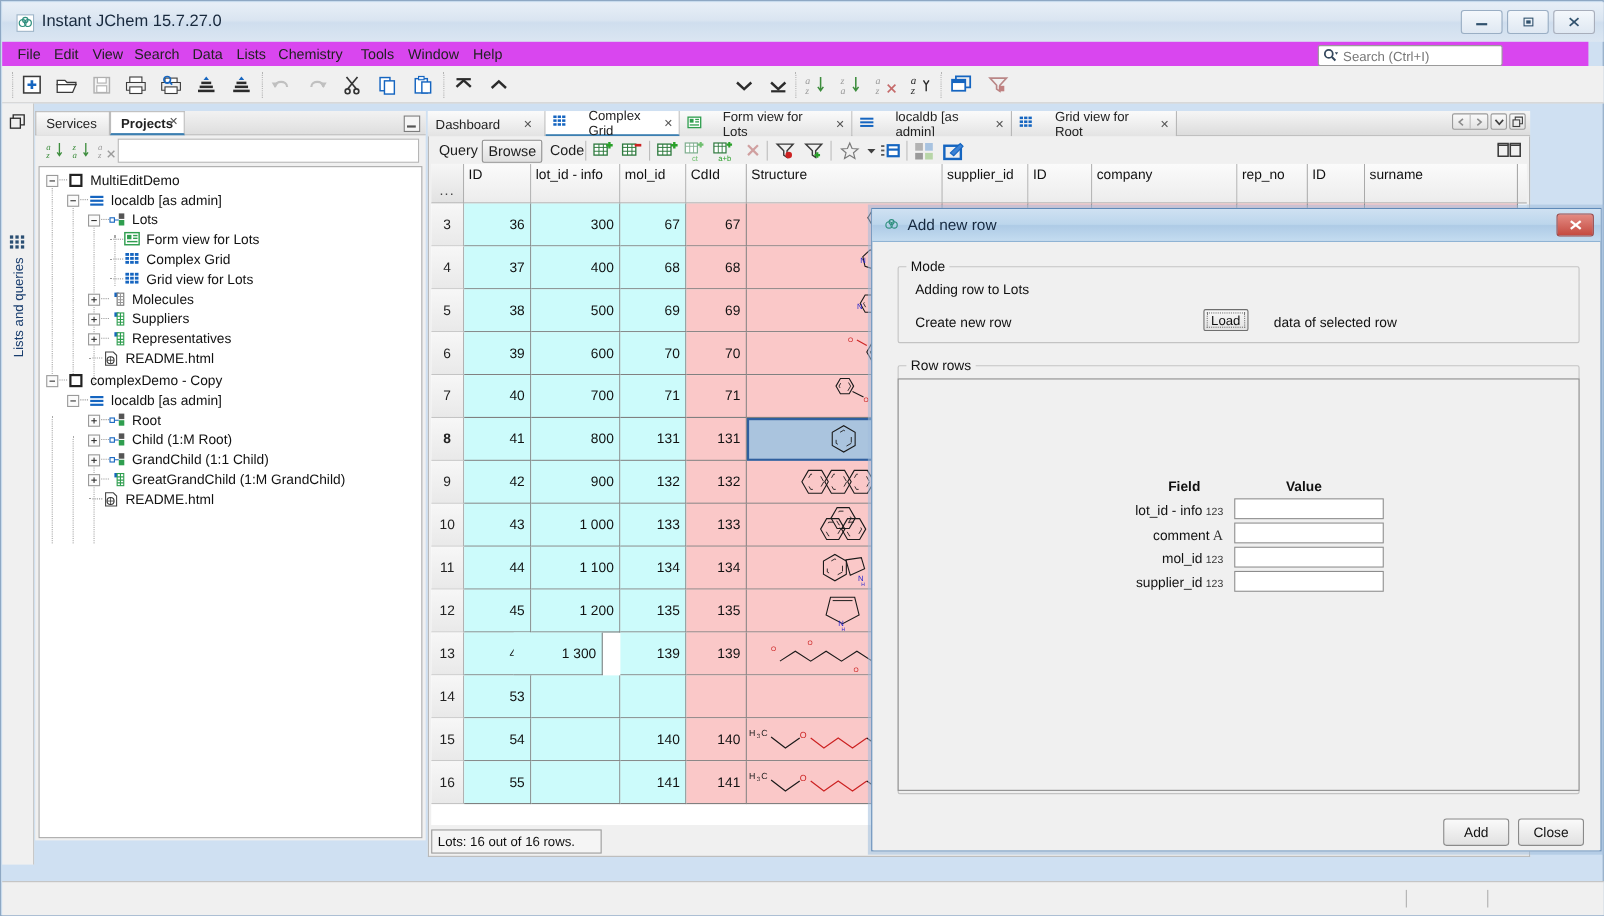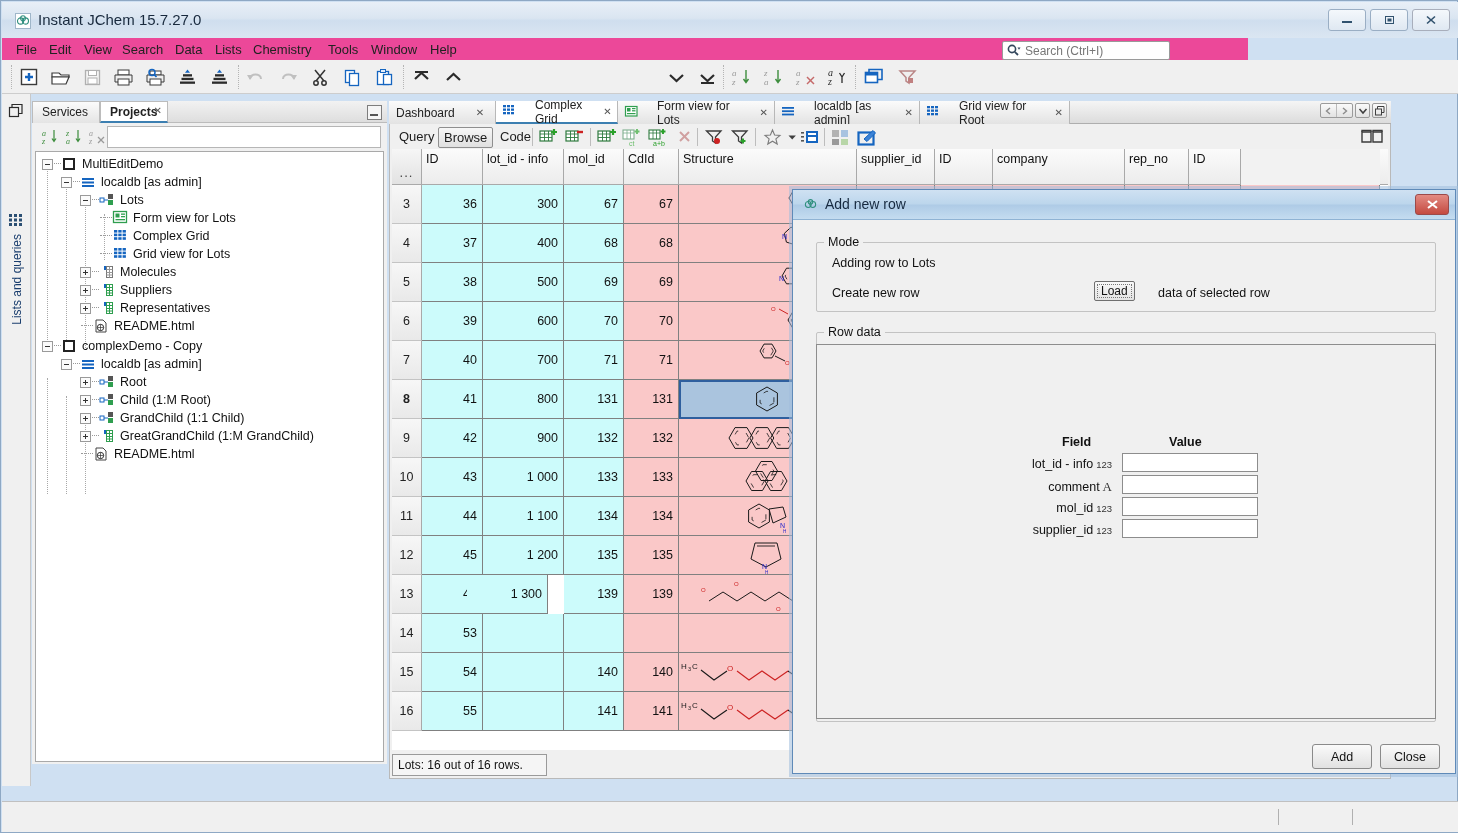--- a/index.html
+++ b/index.html
@@ -35,22 +35,22 @@
     width:38px;height:22px;border:1px solid #9aaec4;border-radius:3px;
     background:linear-gradient(to bottom,#f4f8fc,#dfe8f2);
     display:flex;align-items:center;justify-content:center;
     box-sizing:border-box;
   }
   .wbtn.close{border-color:#a8aebb;}
   .wbtn svg{display:block;}
 
   
   .menubar{
-    position:absolute;left:1px;top:37px;width:1246px;height:22px;
-    background:#ec4899;
+    position:absolute;left:1px;top:37px;width:1442px;height:22px;
+    background:#d946ef;
   }
   .menubar .mi{
     position:absolute;top:3px;font-size:13px;color:#222;padding:1px 5px;
     white-space:nowrap;
   }
   .searchbox{
     position:absolute;right:78px;top:3px;width:168px;height:19px;
     background:#fff;border:1px solid #9a9a9a;border-radius:2px;
     box-sizing:border-box;
     display:flex;align-items:center;
@@ -1065,20 +1065,21 @@
           <div class="ghcell" style="left:30px;width:61px">ID</div>
           <div class="ghcell" style="left:91px;width:81px">lot_id - info</div>
           <div class="ghcell" style="left:172px;width:60px">mol_id</div>
           <div class="ghcell" style="left:232px;width:55px">CdId</div>
           <div class="ghcell" style="left:287px;width:178px">Structure</div>
           <div class="ghcell" style="left:465px;width:78px">supplier_id</div>
           <div class="ghcell" style="left:543px;width:58px">ID</div>
           <div class="ghcell" style="left:601px;width:132px">company</div>
           <div class="ghcell" style="left:733px;width:64px">rep_no</div>
           <div class="ghcell" style="left:797px;width:52px">ID</div>
+          <div class="ghcell" style="left:849px;width:139px">surname</div>
           <div class="ghcell" style="left:988px;width:30px"></div>
         </div>
 
         <div id="grid-rows">
             <div class="grow" style="top: 36px;">
               <div class="gcell rowhdr" style="left: 0px; width: 30px;">3</div>
               <div class="gcell cyan num" style="left: 30px; width: 61px;">36</div>
               <div class="gcell cyan num" style="left: 91px; width: 81px;">300</div>
               <div class="gcell cyan num" style="left: 172px; width: 60px;">67</div>
               <div class="gcell pink num" style="left: 232px; width: 55px;">67</div>
@@ -1421,21 +1422,21 @@
     <div class="dlg-body">
 
       <div class="gbox" style="left:22px;top:22px;width:620px;height:70px"></div>
       <span class="gbox-title" style="left:30px;top:15px">Mode</span>
       <span class="dlabel" style="left:38px;top:36px">Adding row to Lots</span>
       <span class="dlabel" style="left:38px;top:66px">Create new row</span>
       <div class="loadbtn" style="left:300px;top:61px">Load</div>
       <span class="dlabel" style="left:364px;top:66px">data of selected row</span>
 
       <div class="gbox" style="left:22px;top:112px;width:620px;height:390px"></div>
-      <span class="gbox-title" style="left:30px;top:105px">Row data</span>
+      <span class="gbox-title" style="left:30px;top:105px">Row rows</span>
       <div class="rowdata-area">
         <span class="fhead" style="left:245px;top:90px">Field</span>
         <span class="fhead" style="left:352px;top:90px">Value</span>
 
         <span class="frow-label" style="left:120px;top:112px;width:175px"><span>lot_id - info</span><span class="ftype">123</span></span>
         <div class="finputbox" style="left:305px;top:108px"></div>
 
         <span class="frow-label" style="left:120px;top:134px;width:175px"><span>comment</span><span class="ftype a">A</span></span>
         <div class="finputbox" style="left:305px;top:130px"></div>
 

